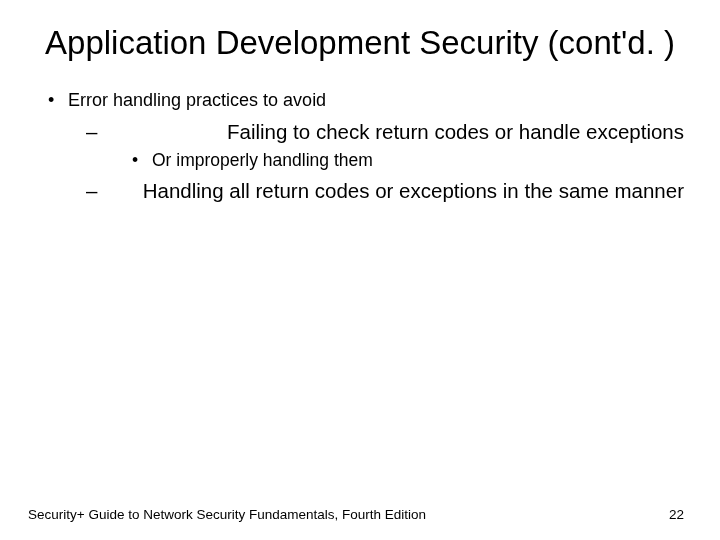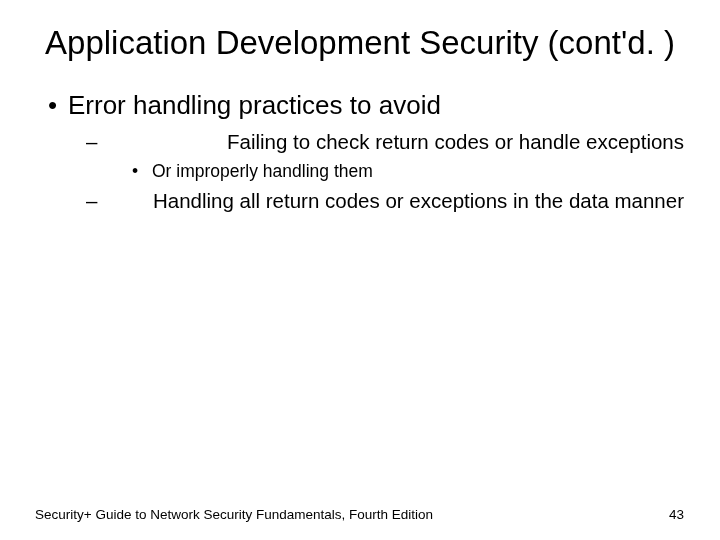--- a/index.html
+++ b/index.html
@@ -26,21 +26,21 @@
       text-align: center;
       font-size: 33px;
       font-weight: normal;
       line-height: 1.25;
       margin-bottom: 26px;
     }
     .content {
       padding-left: 8px;
     }
     .level1 {
-      font-size: 26px;
+      font-size: 18px;
       line-height: 1.3;
       margin-bottom: 6px;
       padding-left: 24px;
       position: relative;
     }
     .level1::before {
       content: "•";
       position: absolute;
       left: 4px;
       top: 0;
@@ -68,21 +68,21 @@
     }
     .level3::before {
       content: "•";
       position: absolute;
       left: 88px;
       top: 0;
     }
     .footer {
       position: absolute;
       bottom: 18px;
-      left: 35px;
+      left: 28px;
       right: 36px;
       display: flex;
       justify-content: space-between;
       align-items: baseline;
       font-size: 13.5px;
     }
     .footer-text {
       color: #000000;
     }
     .page-number {
@@ -91,19 +91,19 @@
   </style>
 </head>
 <body>
 
 <div class="slide">
   <h1 class="title">Application Development Security (cont'd. )</h1>
   <div class="content">
     <div class="level1">Error handling practices to avoid</div>
     <div class="level2">Failing to check return codes or handle exceptions</div>
     <div class="level3">Or improperly handling them</div>
-    <div class="level2">Handling all return codes or exceptions in the data manner</div>
+    <div class="level2">Handling all return codes or exceptions in the same manner</div>
   </div>
   <div class="footer">
     <span class="footer-text">Security+ Guide to Network Security Fundamentals, Fourth Edition</span>
-    <span class="page-number">43</span>
+    <span class="page-number">22</span>
   </div>
 </div>
 
 </body></html>

